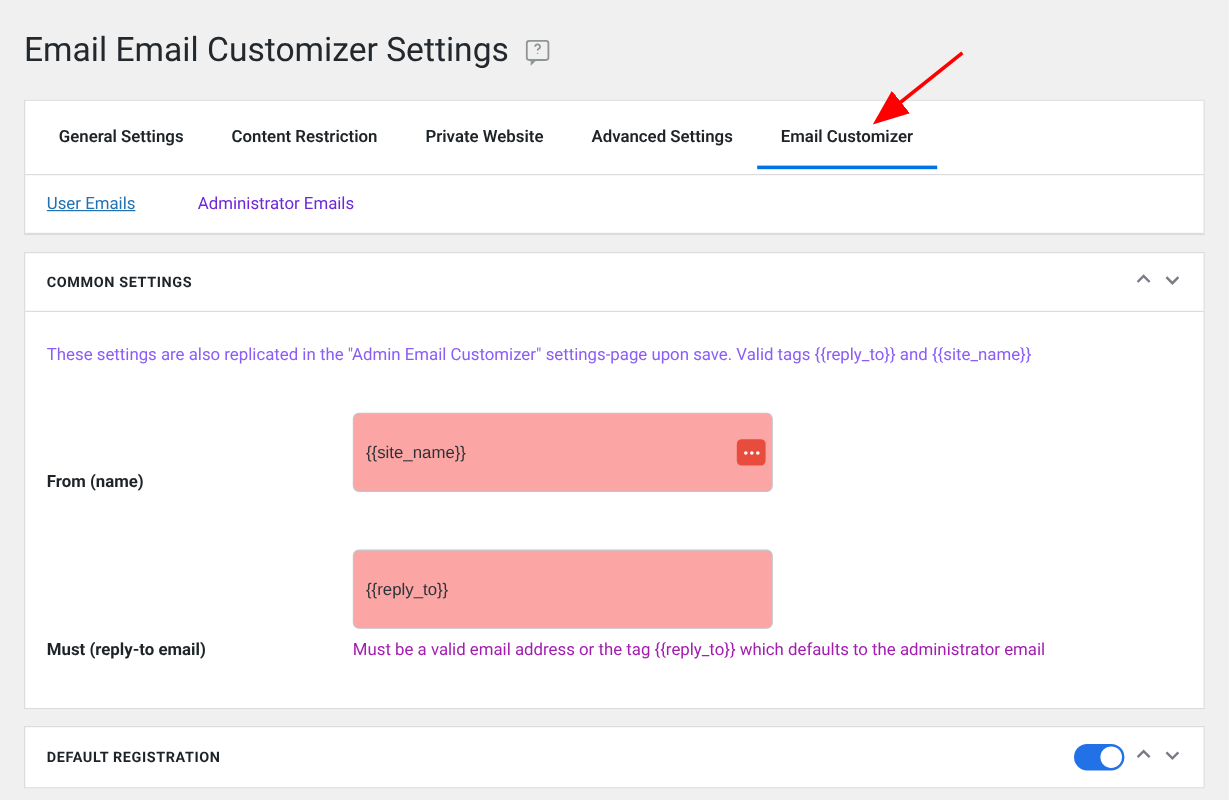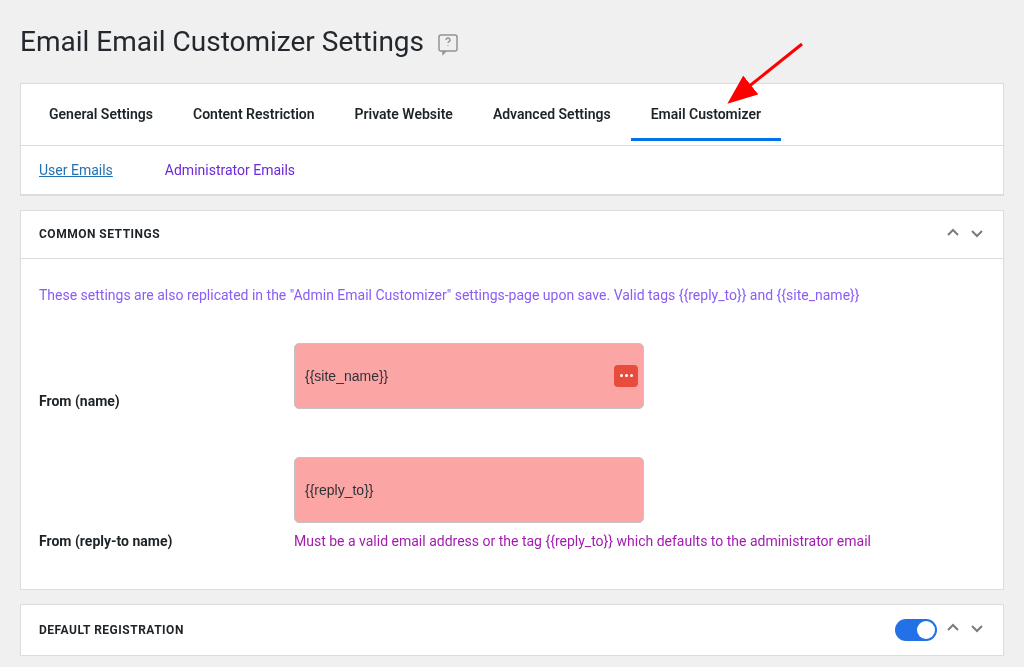--- a/index.html
+++ b/index.html
@@ -242,21 +242,21 @@
                   <span></span>
                   <span></span>
                   <span></span>
                 </div>
             </div>
           </div>
         </div>
       </div>
 
       <div class="field-row">
-        <div class="field-label">From (reply-to name)</div>
+        <div class="field-label">Must (reply-to email)</div>
         <div class="field-control">
           <div class="input-wrap">
             <input type="text" class="text-input" value="{{reply_to}}" style="">
           </div>
           <div class="field-hint">Must be a valid email address or the tag {{reply_to}} which defaults to the administrator email</div>
         </div>
       </div>
     </div>
   </div>
 

